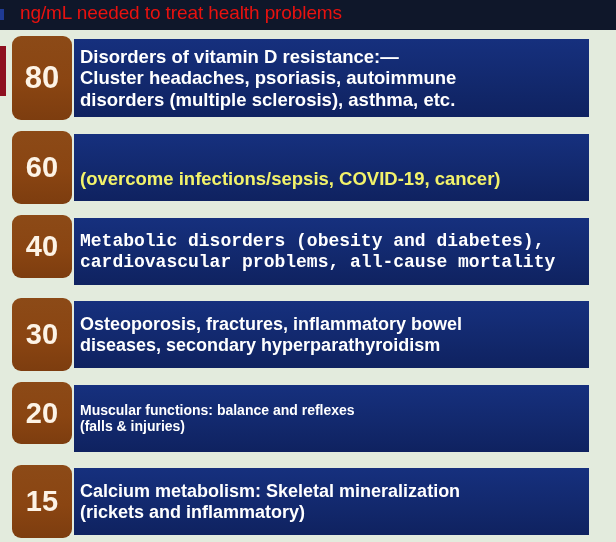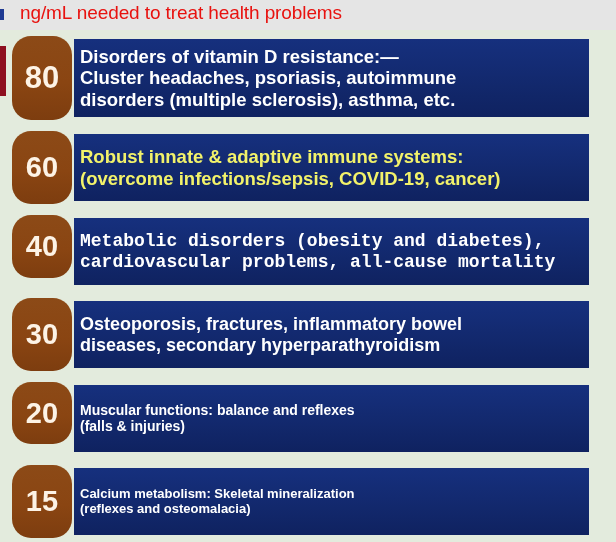--- a/index.html
+++ b/index.html
@@ -14,21 +14,21 @@
     overflow: hidden;
     position: relative;
   }
 
   
   #header-band {
     position: absolute;
     left: 0; top: 0;
     width: 616px;
     height: 30px;
-    background: #e5e5e5;
+    background: #0f172a;
   }
   #header-title {
     position: absolute;
     left: 20px;
     top: 2px;
     font-size: 19px;
     font-weight: 400;
     color: #e8120f;
     letter-spacing: -0.1px;
     white-space: nowrap;
@@ -70,21 +70,21 @@
     display: block;
   }
 
   .level-box {
     position: absolute;
     left: 12px;
     top: 0;
     width: 60px;
     background: #8b4513;
     background: linear-gradient(180deg,#8c4a17 0%,#8a4512 55%,#7d3d0f 100%);
-    border-radius: 19px;
+    border-radius: 9px;
     color: #fdf3e6;
     font-weight: bold;
     text-align: center;
     display: flex;
     align-items: center;
     justify-content: center;
     font-size: 29px;
     z-index: 3;
     box-sizing: border-box;
   }
@@ -131,21 +131,21 @@
   #row-3 { top: 268px; height: 73px; }
   #row-3 .level-box { height: 73px; }
   #row-3 .desc-bar  { height: 67px; font-size: 18px; }
 
   #row-4 { top: 352px; height: 73px; }
   #row-4 .level-box { height: 62px; }
   #row-4 .desc-bar  { height: 67px; font-size: 14px; }
 
   #row-5 { top: 435px; height: 73px; }
   #row-5 .level-box { height: 73px; }
-  #row-5 .desc-bar  { height: 67px; font-size: 13px; }
+  #row-5 .desc-bar  { height: 67px; font-size: 18px; }
 </style>
 </head>
 <body>
 
 <div id="header-band">
   <div id="header-left-tick"></div>
   <div id="header-title">ng/mL needed to treat health problems</div>
 </div>
 
 <div id="chart-area">
@@ -164,21 +164,21 @@
       </span>
     </div>
   </div>
 
   <div class="bar-row" id="row-1">
     <div class="level-box">
       <span>60</span>
     </div>
     <div class="desc-bar yellow">
       <span class="txt">
-        <span>Robust innate &amp; adaptive immune systems:</span><br>
+        <br>
         <span>(overcome infections/sepsis, COVID-19, cancer)</span>
       </span>
     </div>
   </div>
 
   <div class="bar-row" id="row-2">
     <div class="level-box">
       <span>40</span>
     </div>
     <div class="desc-bar">
@@ -213,18 +213,18 @@
     </div>
   </div>
 
   <div class="bar-row" id="row-5">
     <div class="level-box">
       <span>15</span>
     </div>
     <div class="desc-bar">
       <span class="txt">
         <span>Calcium metabolism: Skeletal mineralization</span><br>
-        <span>(reflexes and osteomalacia)</span>
+        <span>(rickets and inflammatory)</span>
       </span>
     </div>
   </div>
 
 </div>
 
 </body></html>

